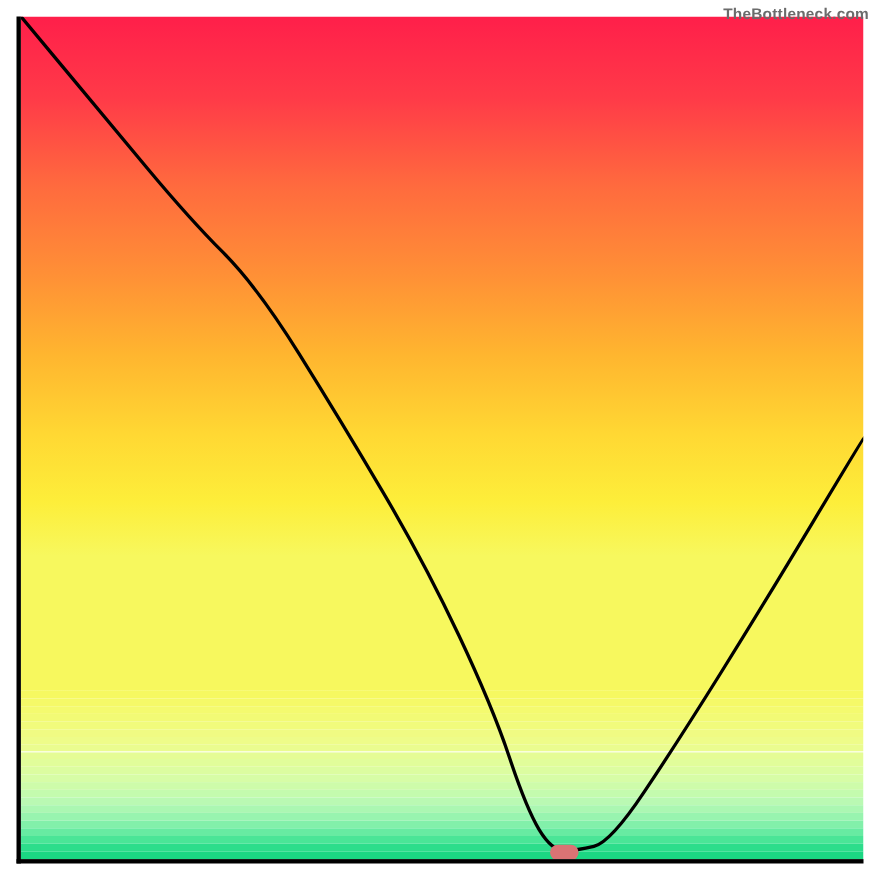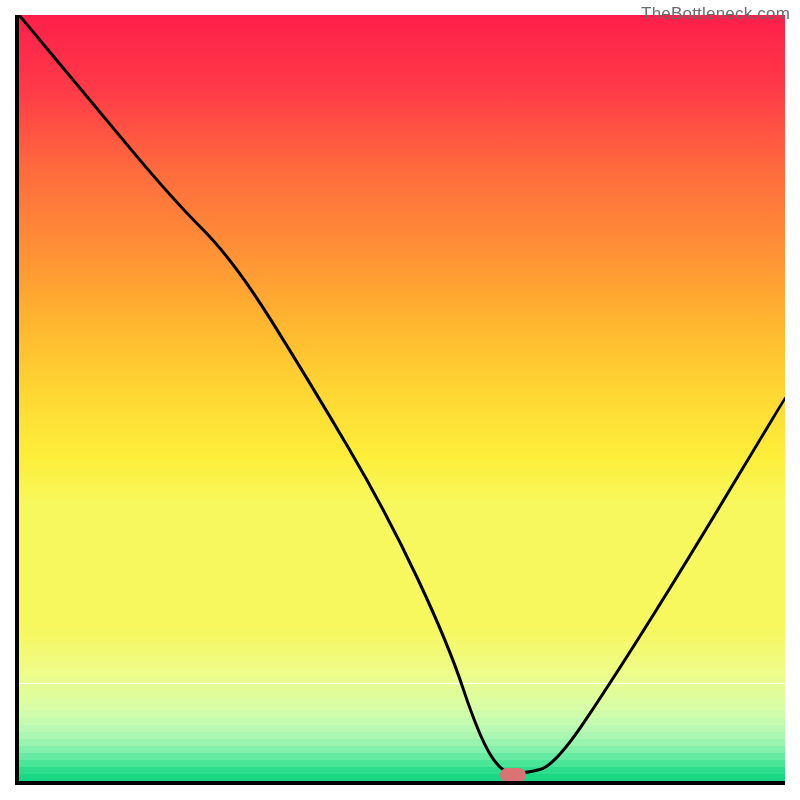--- a/index.html
+++ b/index.html
@@ -13,23 +13,23 @@
   }
   .chart-container {
     position: relative;
     width: 800px;
     height: 800px;
   }
   .watermark {
     position: absolute;
     top: 4px;
     right: 10px;
-    font-size: 17px;
+    font-size: 14px;
     color: #6b6b6b;
-    font-weight: 400;
+    font-weight: 700;
     letter-spacing: 0.2px;
     z-index: 5;
   }
   .plot-frame {
     position: absolute;
     left: 15px;
     top: 15px;
     width: 770px;
     height: 770px;
     border-left: 4px solid #000;

